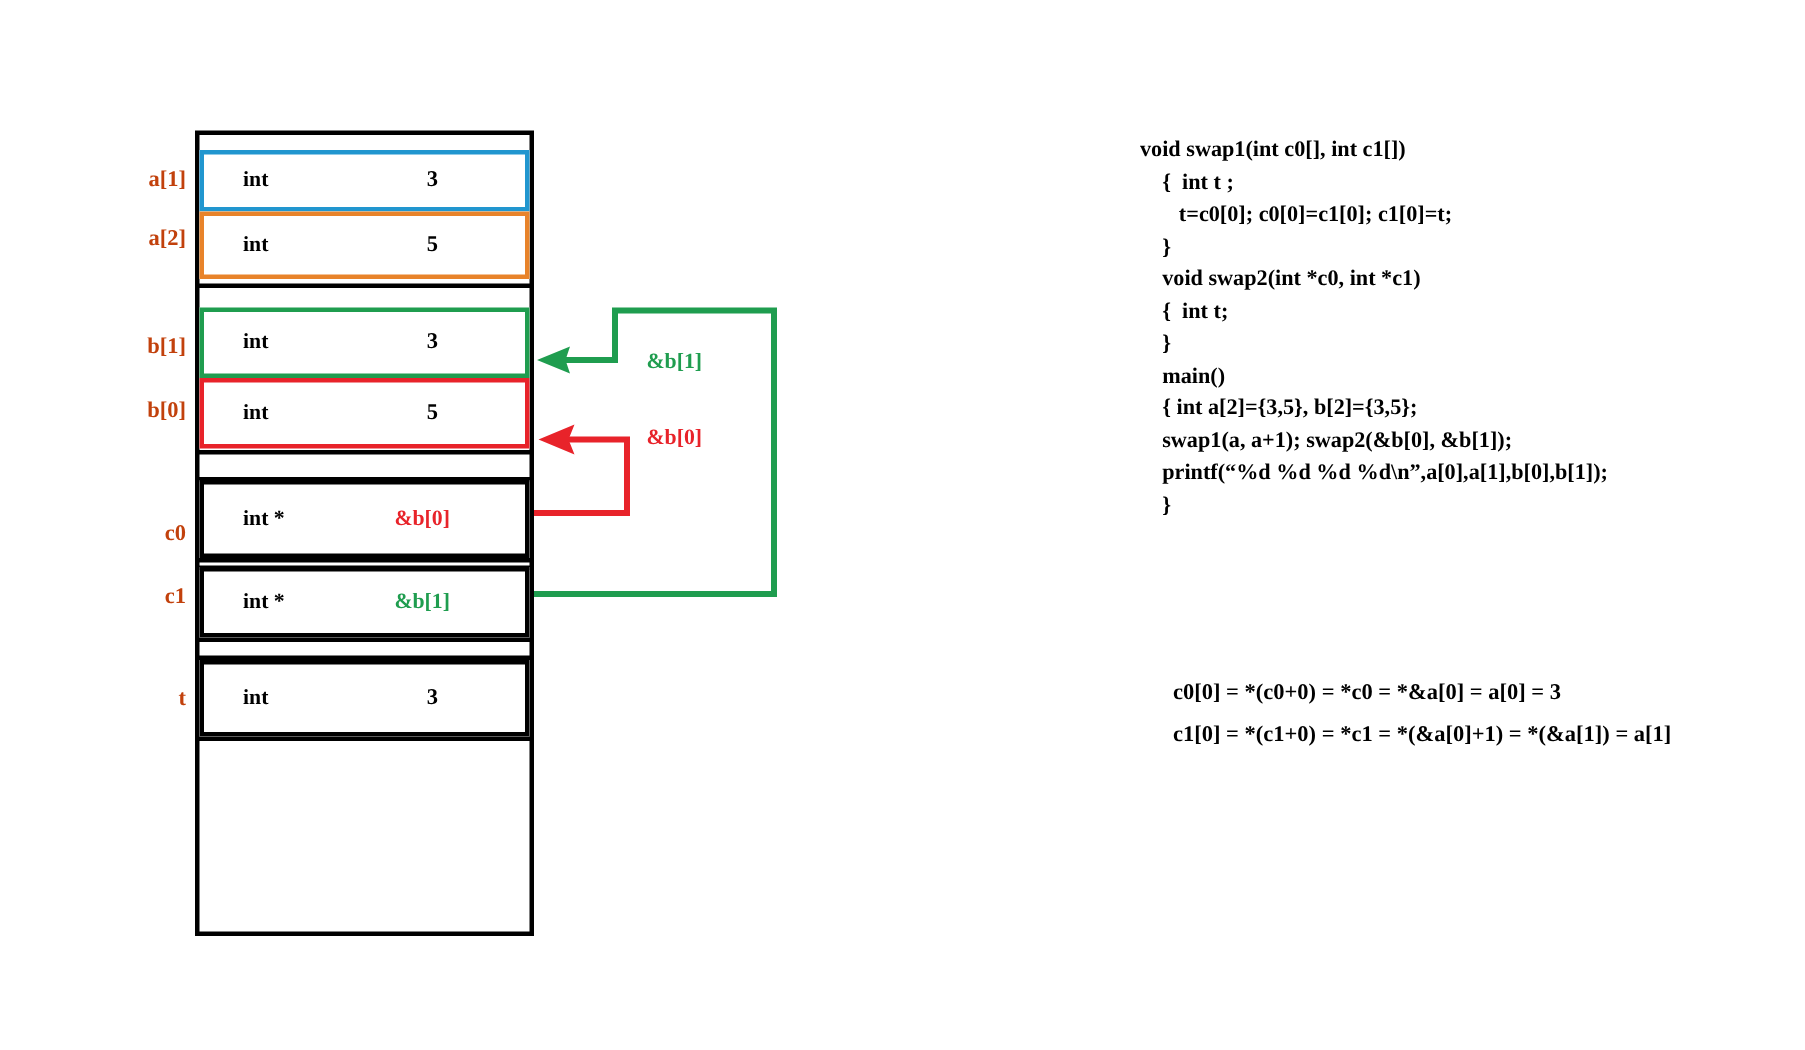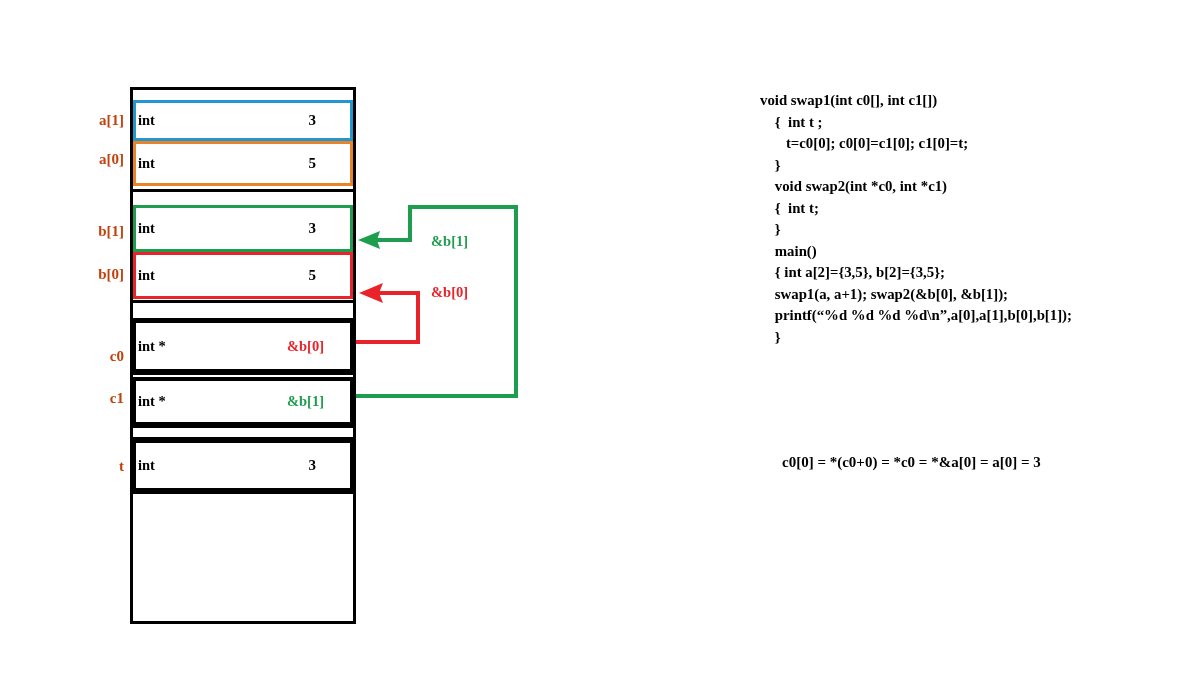--- a/index.html
+++ b/index.html
@@ -48,21 +48,21 @@
 
   .cell {
     position: absolute;
     left: 133px;
     width: 220px;
     box-sizing: border-box;
     background: #ffffff;
     display: flex;
     align-items: center;
     justify-content: space-between;
-    padding: 0 2px;
+    padding: 0 26px;
   }
   .cell .type {
     font-weight: bold;
     font-size: 14.5px;
     color: #000000;
   }
   .cell .val {
     font-weight: bold;
     font-size: 15px;
     color: #000000;
@@ -137,21 +137,21 @@
   <div class="sep" style="top:189px;"></div>
   <div class="sep" style="top:300px;"></div>
   <div class="sep" style="top:318px;"></div>
   <div class="sep" style="top:372px;"></div>
   <div class="sep" style="top:377px;"></div>
   <div class="sep" style="top:425px;"></div>
   <div class="sep" style="top:437px;"></div>
   <div class="sep" style="top:491px;"></div>
 
   <div class="row-label" style="left:80px; top:113px;">a[1]</div>
-  <div class="row-label" style="left:80px; top:152px;">a[0]</div>
+  <div class="row-label" style="left:80px; top:152px;">a[2]</div>
   <div class="row-label" style="left:80px; top:224px;">b[1]</div>
   <div class="row-label" style="left:80px; top:267px;">b[0]</div>
   <div class="row-label" style="left:80px; top:337px;margin-top:12px;">c0</div>
   <div class="row-label" style="left:80px; top:391px;">c1</div>
   <div class="row-label" style="left:80px; top:459px;">t</div>
 
   <div class="cell" style="top:100px; height:41px; border:3px solid #2196cf;">
     <span class="type">int</span>
     <span class="val">3</span>
   </div>
@@ -213,13 +213,14 @@
   <div class="code-line">    }</div>
   <div class="code-line">    main()</div>
   <div class="code-line">    { int a[2]={3,5}, b[2]={3,5};</div>
   <div class="code-line">    swap1(a, a+1); swap2(&amp;b[0], &amp;b[1]);</div>
   <div class="code-line">    printf(“%d %d %d %d\n”,a[0],a[1],b[0],b[1]);</div>
   <div class="code-line">    }</div>
 </div>
 
 <div id="equations">
   <div class="eq-line">c0[0] = *(c0+0) = *c0 = *&amp;a[0] = a[0] = 3</div>
+  <div class="eq-line">c1[0] = *(c1+0) = *c1 = *(&amp;a[0]+1) = *(&amp;a[1]) = a[1]</div>
 </div>
 
 </body></html>

